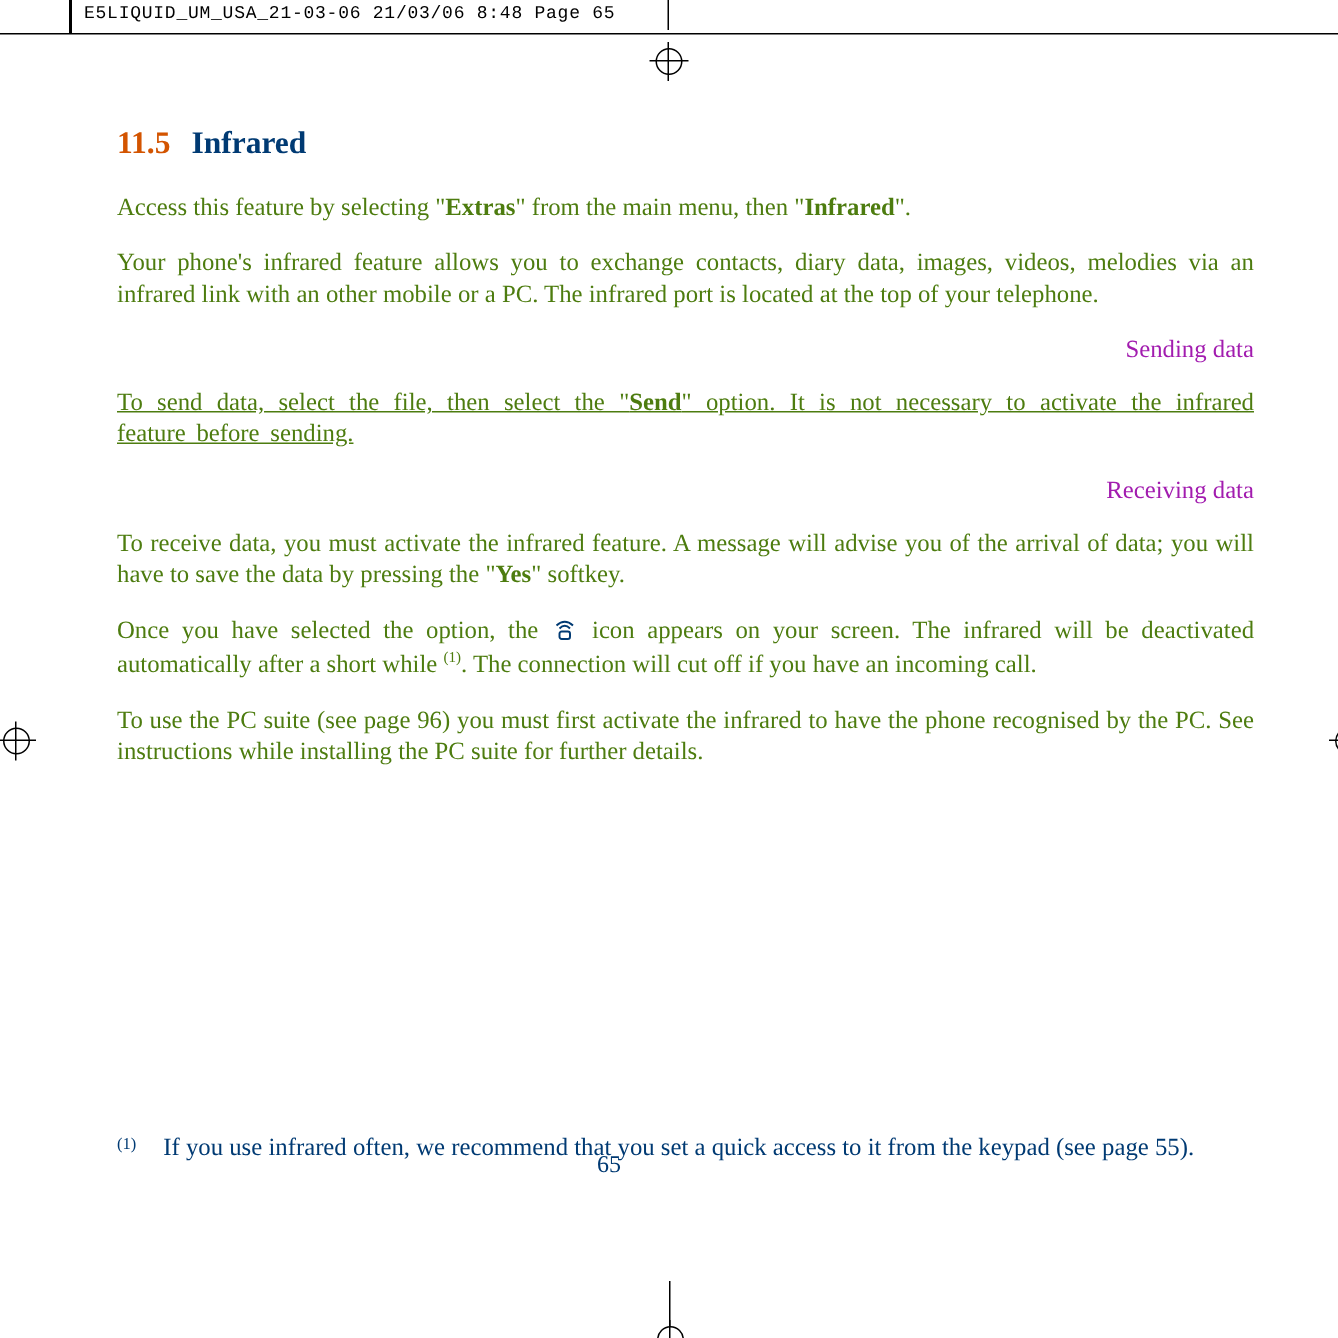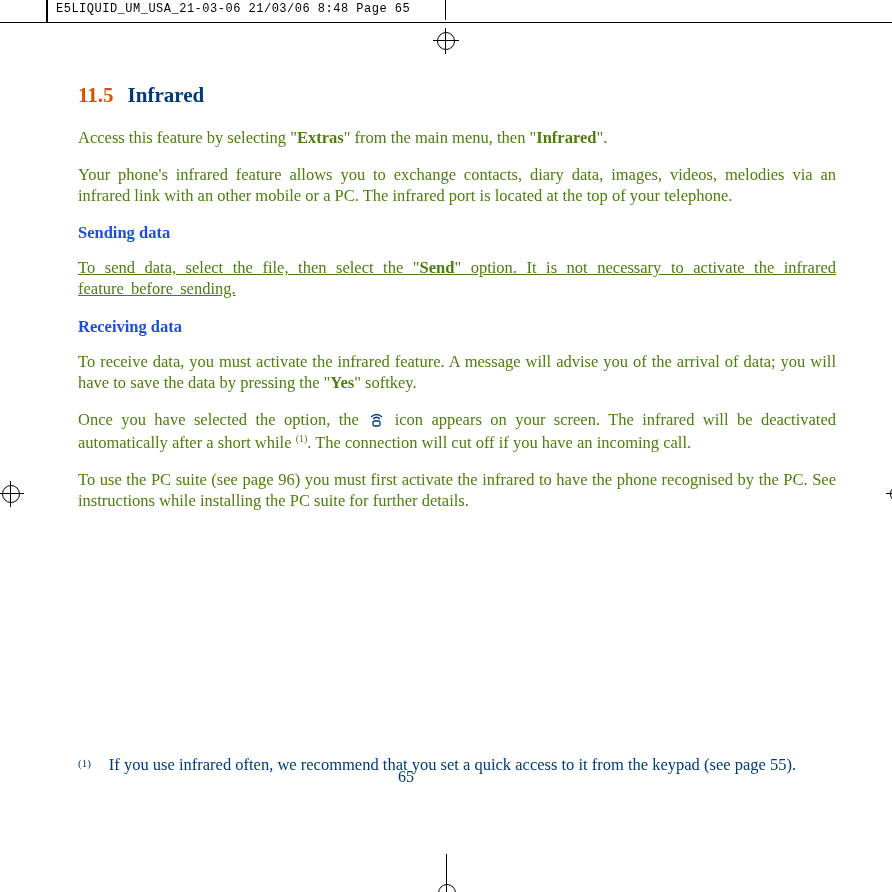--- a/index.html
+++ b/index.html
@@ -124,24 +124,25 @@
     }
     .para {
       text-align: justify;
       margin-bottom: 16px;
       color: #4d7c0f;
     }
     .bold {
       font-weight: bold;
     }
     .subhead {
-      font-weight: bold;
-      color: #1d4ed8;
+      font-weight: normal;
+      color: #a21caf;
       margin-bottom: 14px;
       margin-top: 14px;
+      text-align: right;
     }
     .icon-ir {
       display: inline-block;
       vertical-align: -2px;
       margin: 0 2px;
     }
     .footnote {
       position: absolute;
       top: 672px;
       display: flex;

